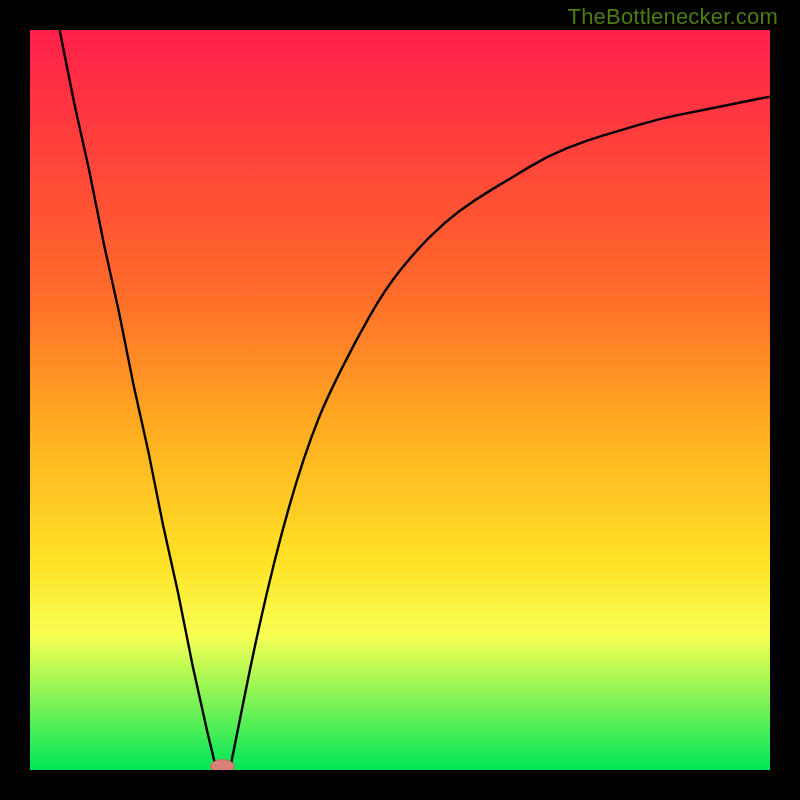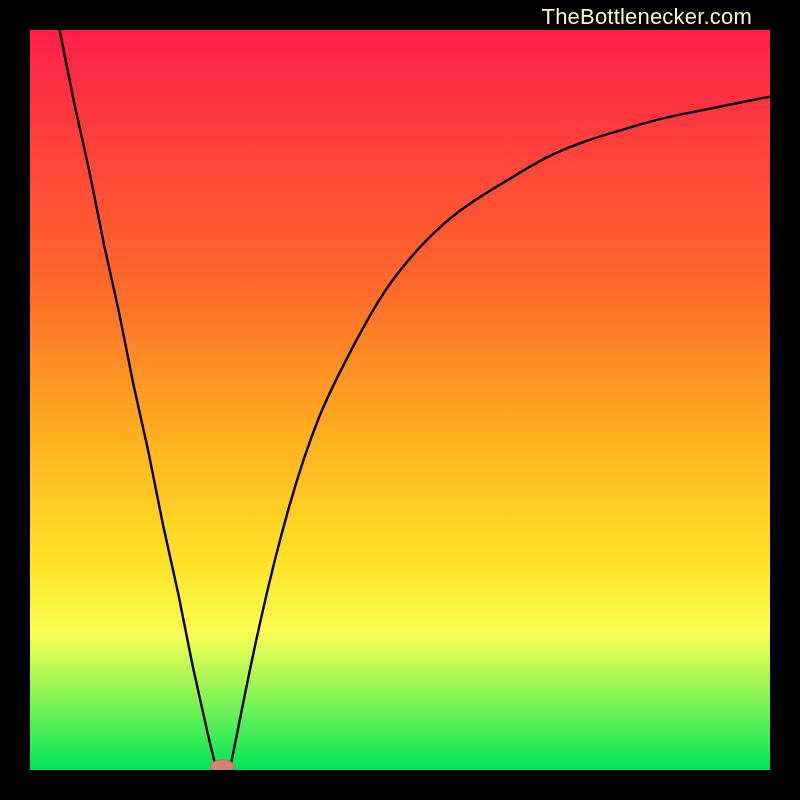--- a/index.html
+++ b/index.html
@@ -22,22 +22,22 @@
   .plot-area {
     position: absolute;
     left: 0;
     top: 0;
     width: 740px;
     height: 740px;
   }
   .watermark {
     position: absolute;
     top: 4px;
-    right: 48px;
-    color: #fef9c3;
+    right: 22px;
+    color: #4d7c0f;
     font-size: 22px;
     font-weight: 500;
     letter-spacing: 0.2px;
     user-select: none;
   }
   svg {
     display: block;
   }
 </style>
 </head>

